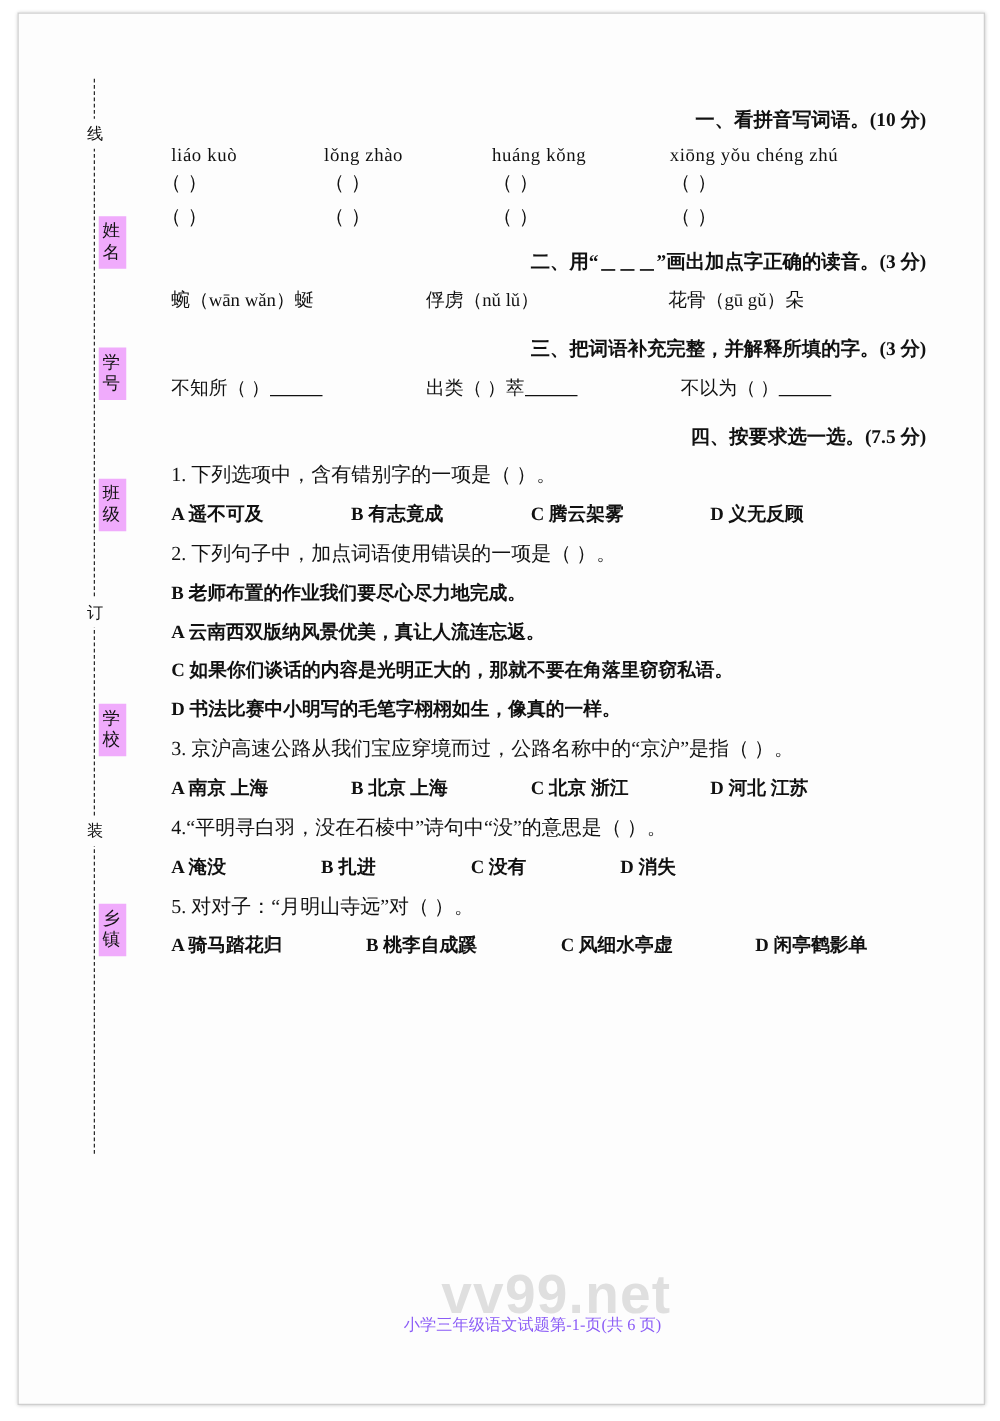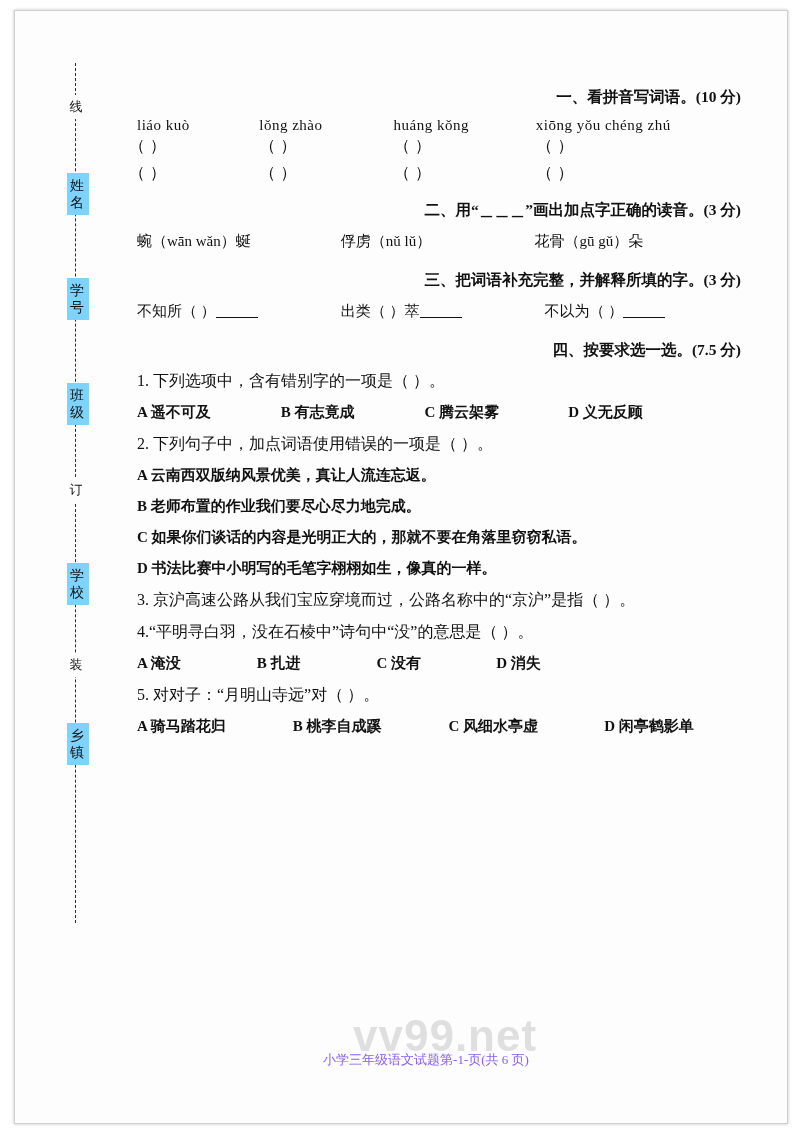--- a/index.html
+++ b/index.html
@@ -40,28 +40,28 @@
   .dash-line {
     position: absolute;
     left: 16px;
     top: 0;
     width: 0;
     height: 860px;
     border-left: 1px dashed #2b2b2b;
   }
   .vlabel {
     position: absolute;
-    left: 8px;
+    left: 20px;
     width: 22px;
     text-align: center;
     font-size: 14px;
     color: #111;
     letter-spacing: 2px;
     line-height: 17px;
-    background: #7dd3fc;
+    background: #f0abfc;
     padding: 4px 0;
     font-family: "Liberation Serif", "DejaVu Serif", serif;
   }
   .vlabel span { display: block; }
   .vline-label {
     position: absolute;
     left: 9px;
     width: 16px;
     text-align: center;
     font-size: 13px;
@@ -223,26 +223,32 @@
 
       <div class="sub-line">1. 下列选项中，含有错别字的一项是（                ）。</div>
       <div class="opt-line">
         <span class="op" style="width:140px">A  遥不可及</span>
         <span class="op" style="width:140px">B  有志竟成</span>
         <span class="op" style="width:140px">C  腾云架雾</span>
         <span class="op">D  义无反顾</span>
       </div>
 
       <div class="sub-line">2. 下列句子中，加点词语使用错误的一项是（                ）。</div>
+      <div class="opt-line">B  老师布置的作业我们要尽心尽力地完成。</div>
       <div class="opt-line">A  云南西双版纳风景优美，真让人流连忘返。</div>
-      <div class="opt-line">B  老师布置的作业我们要尽心尽力地完成。</div>
       <div class="opt-line">C  如果你们谈话的内容是光明正大的，那就不要在角落里窃窃私语。</div>
       <div class="opt-line">D  书法比赛中小明写的毛笔字栩栩如生，像真的一样。</div>
 
       <div class="sub-line">3. 京沪高速公路从我们宝应穿境而过，公路名称中的“京沪”是指（        ）。</div>
+      <div class="opt-line">
+        <span class="op" style="width:140px">A  南京    上海</span>
+        <span class="op" style="width:140px">B  北京    上海</span>
+        <span class="op" style="width:140px">C  北京    浙江</span>
+        <span class="op">D  河北    江苏</span>
+      </div>
 
       <div class="sub-line">4.“平明寻白羽，没在石棱中”诗句中“没”的意思是（            ）。</div>
       <div class="opt-line">
         <span class="op" style="width:116px">A  淹没</span>
         <span class="op" style="width:116px">B  扎进</span>
         <span class="op" style="width:116px">C  没有</span>
         <span class="op">D  消失</span>
       </div>
 
       <div class="sub-line">5. 对对子：“月明山寺远”对（            ）。</div>

